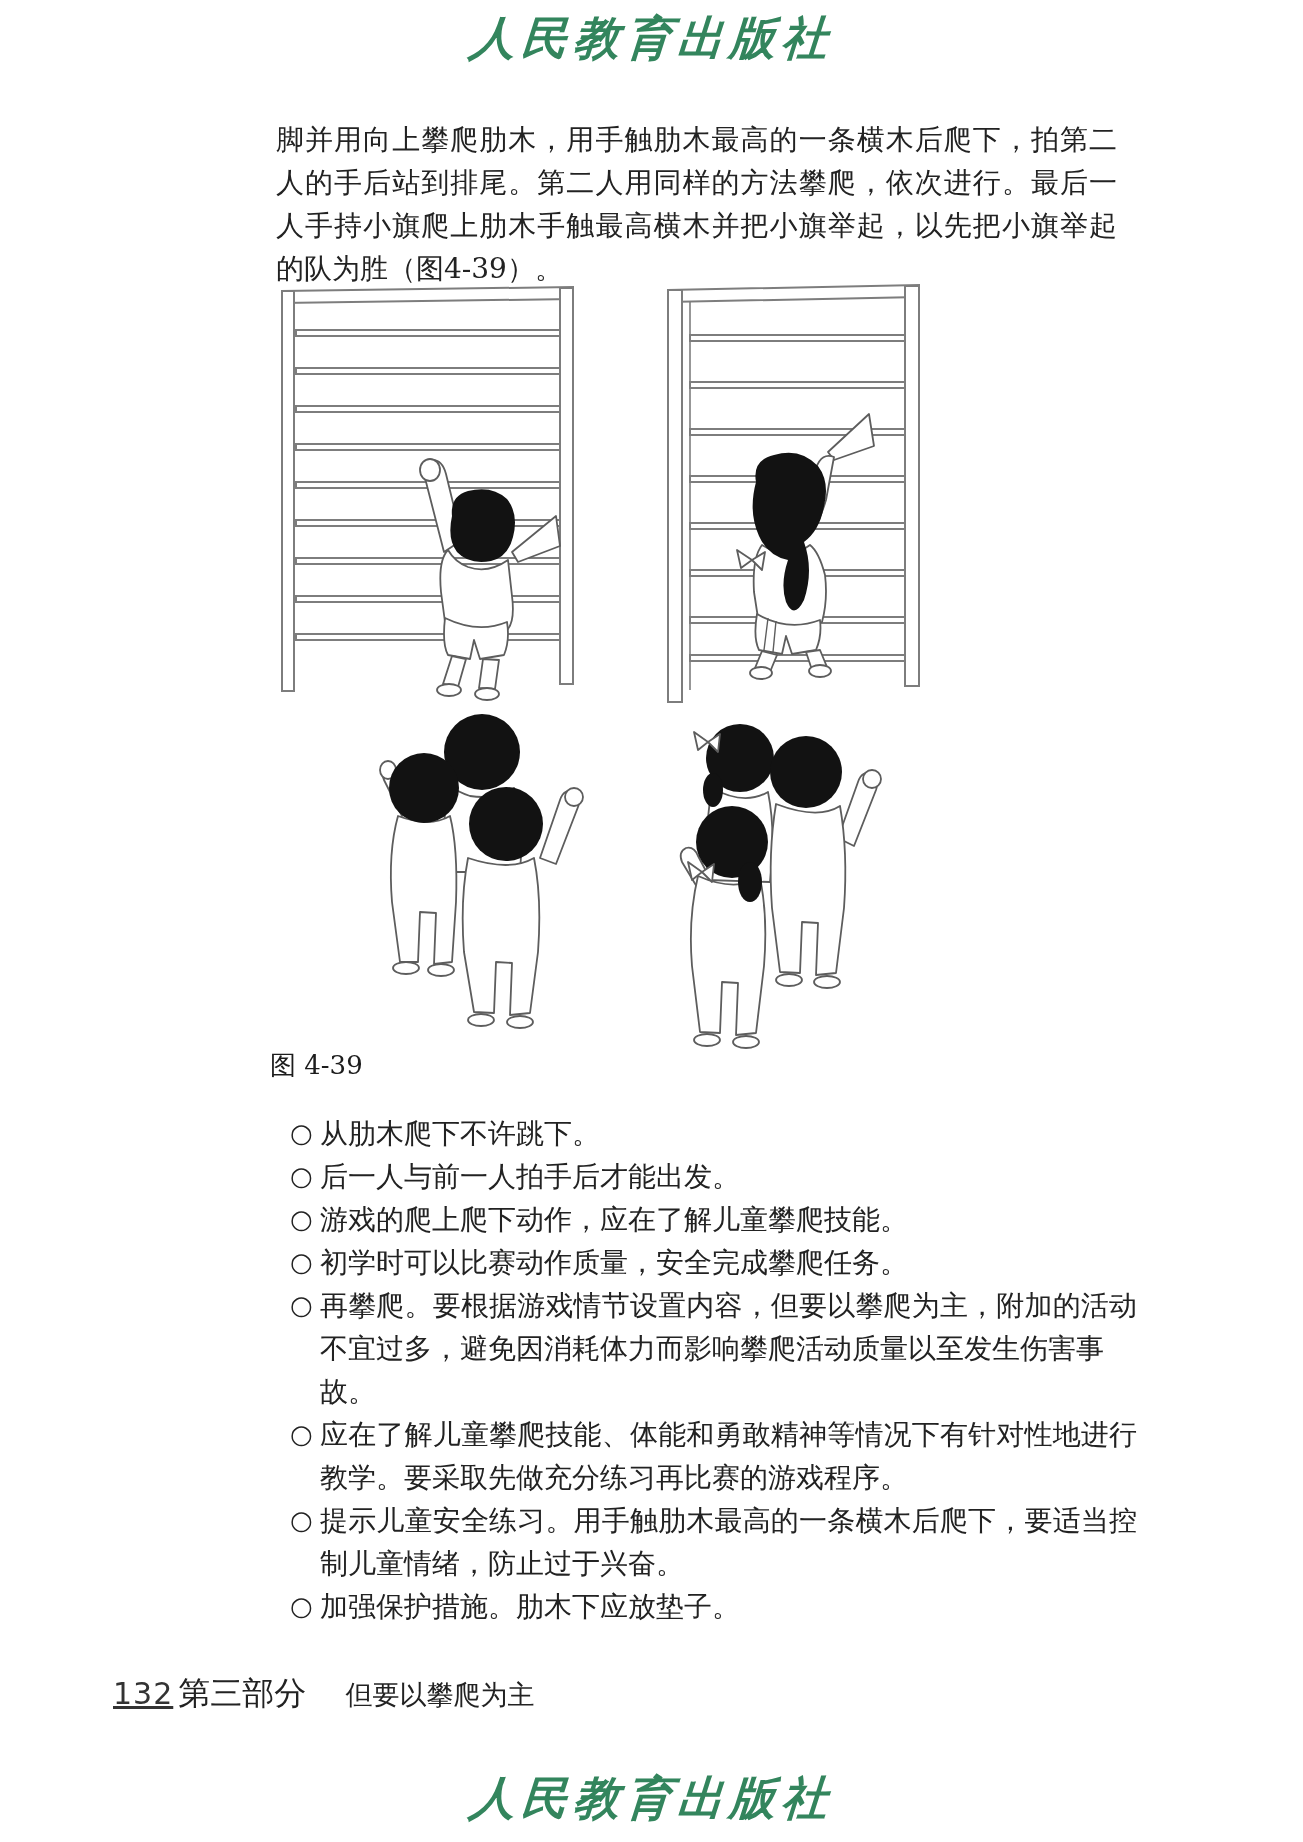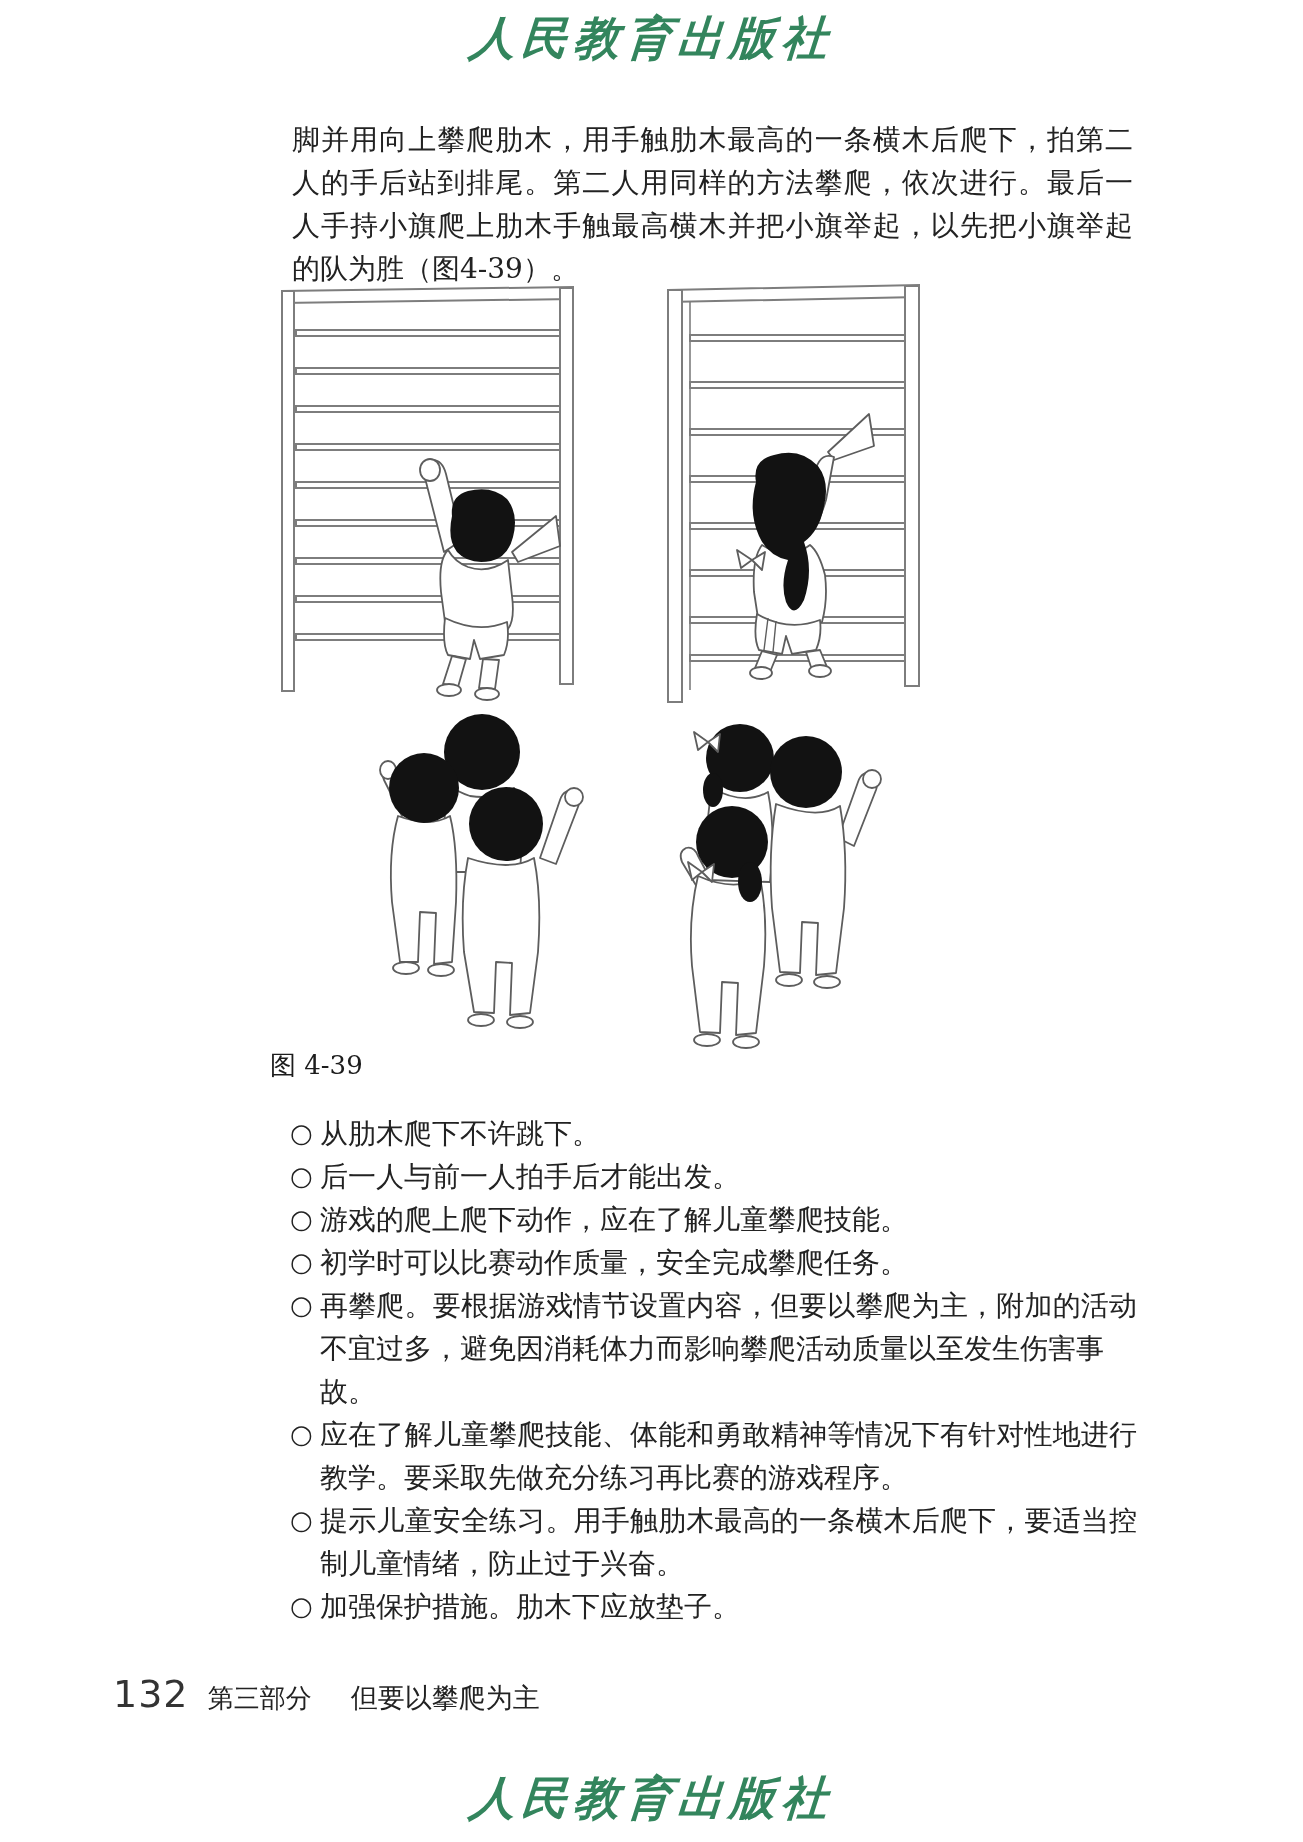--- a/index.html
+++ b/index.html
@@ -20,21 +20,21 @@
     font-weight:bold;
     font-style:italic;
     letter-spacing:6px;
     transform:skewX(-4deg);
     white-space:nowrap;
   }
   .brand-top{top:8px;}
   .brand-bottom{top:1768px;}
   .intro{
     position:absolute;
-    left:292px;top:118px;width:841px;
+    left:276px;top:118px;width:841px;
     font-size:28px;
     line-height:43px;
   }
   .line{display:block;}
   .j{text-align:justify;text-align-last:justify;}
   .figure-wrap{
     position:absolute;
     left:270px;top:280px;width:660px;height:790px;
   }
   .figure-caption{
@@ -54,22 +54,22 @@
     position:absolute;left:-2px;top:0;
     font-size:26px;
   }
   .footer{
     position:absolute;
     left:113px;top:1672px;
     font-family:"DejaVu Sans", sans-serif;
     color:#333;
     white-space:nowrap;
   }
-  .footer .pagenum{font-size:38px;letter-spacing:1px;}
-  .footer .seclabel{font-size:26px;margin-left:14px;color:#222;}
+  .footer .pagenum{font-size:30px;letter-spacing:1px;text-decoration:underline;}
+  .footer .seclabel{font-size:32px;color:#222;}
   .footer .sectitle{font-size:27px;margin-left:34px;color:#222;}
   svg .ln{stroke:#7d7d7d;stroke-width:2;fill:#ffffff;}
   svg .fig{stroke:#5d5d5d;stroke-width:1.8;fill:#ffffff;stroke-linejoin:round;}
   svg .hair{fill:#121212;stroke:none;}
 </style>
 </head>
 <body>
 
 <div class="page">
 

